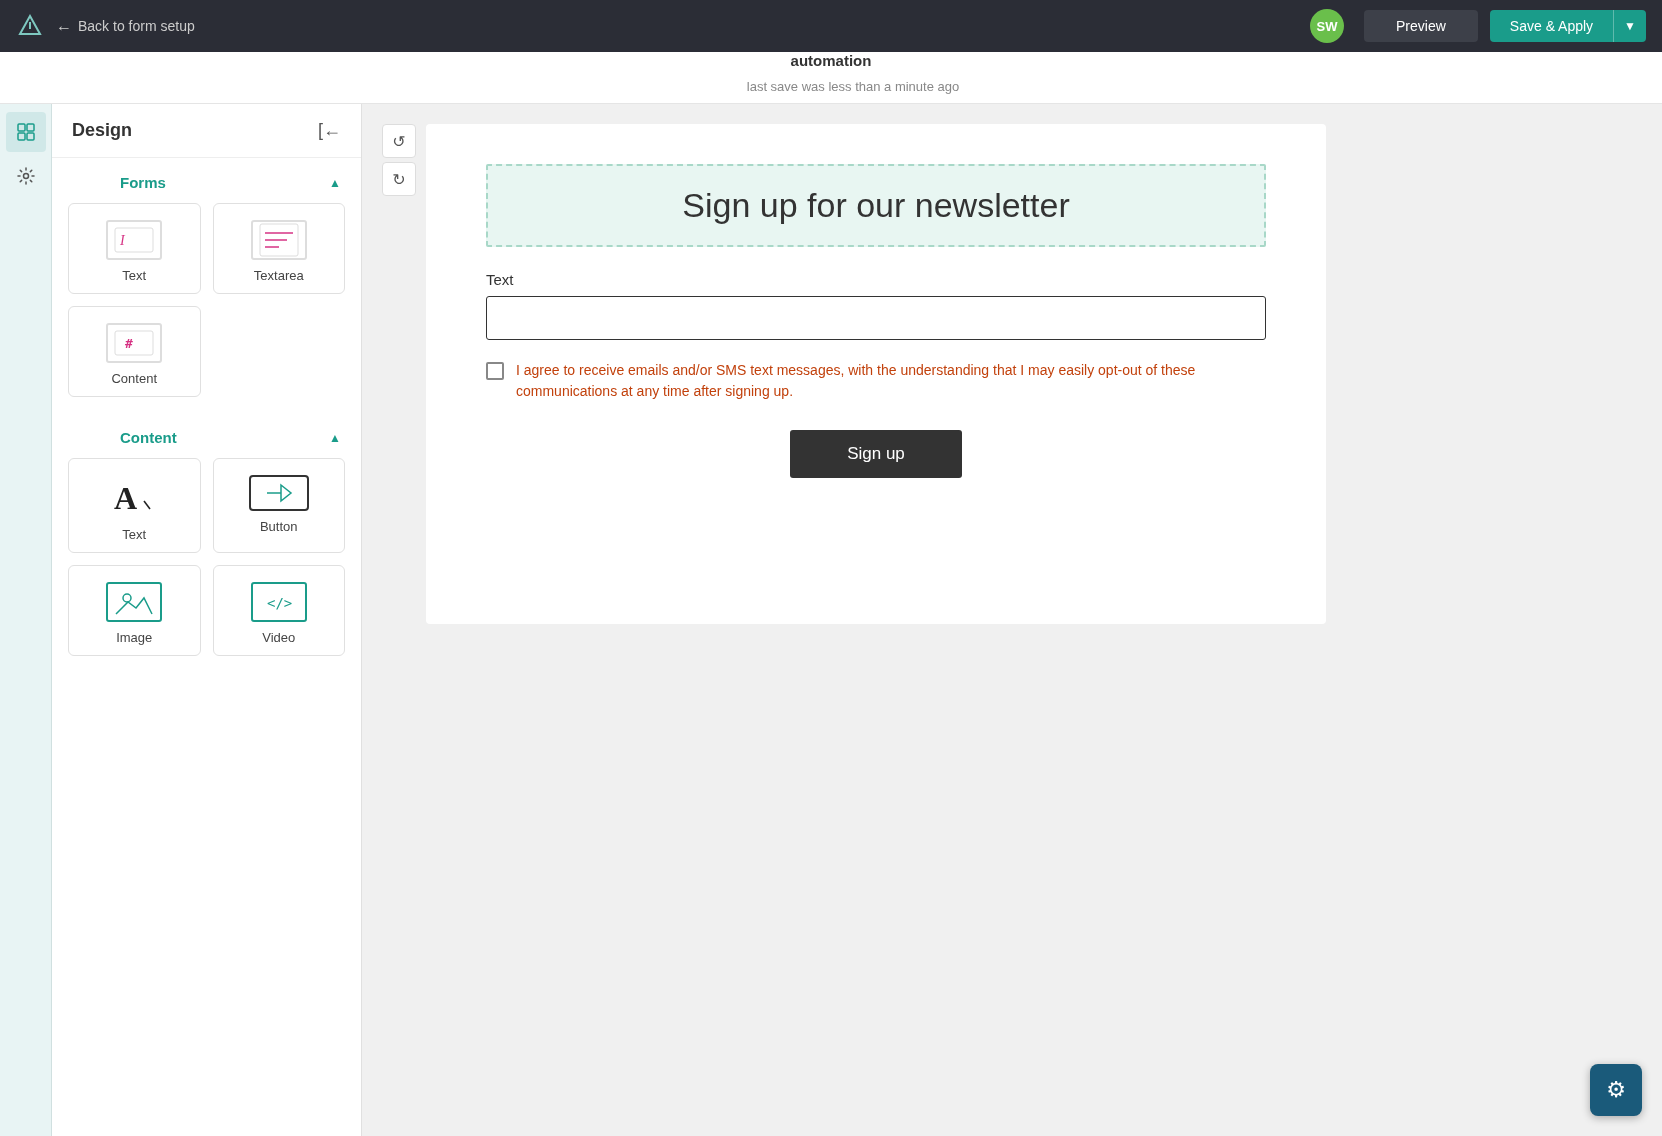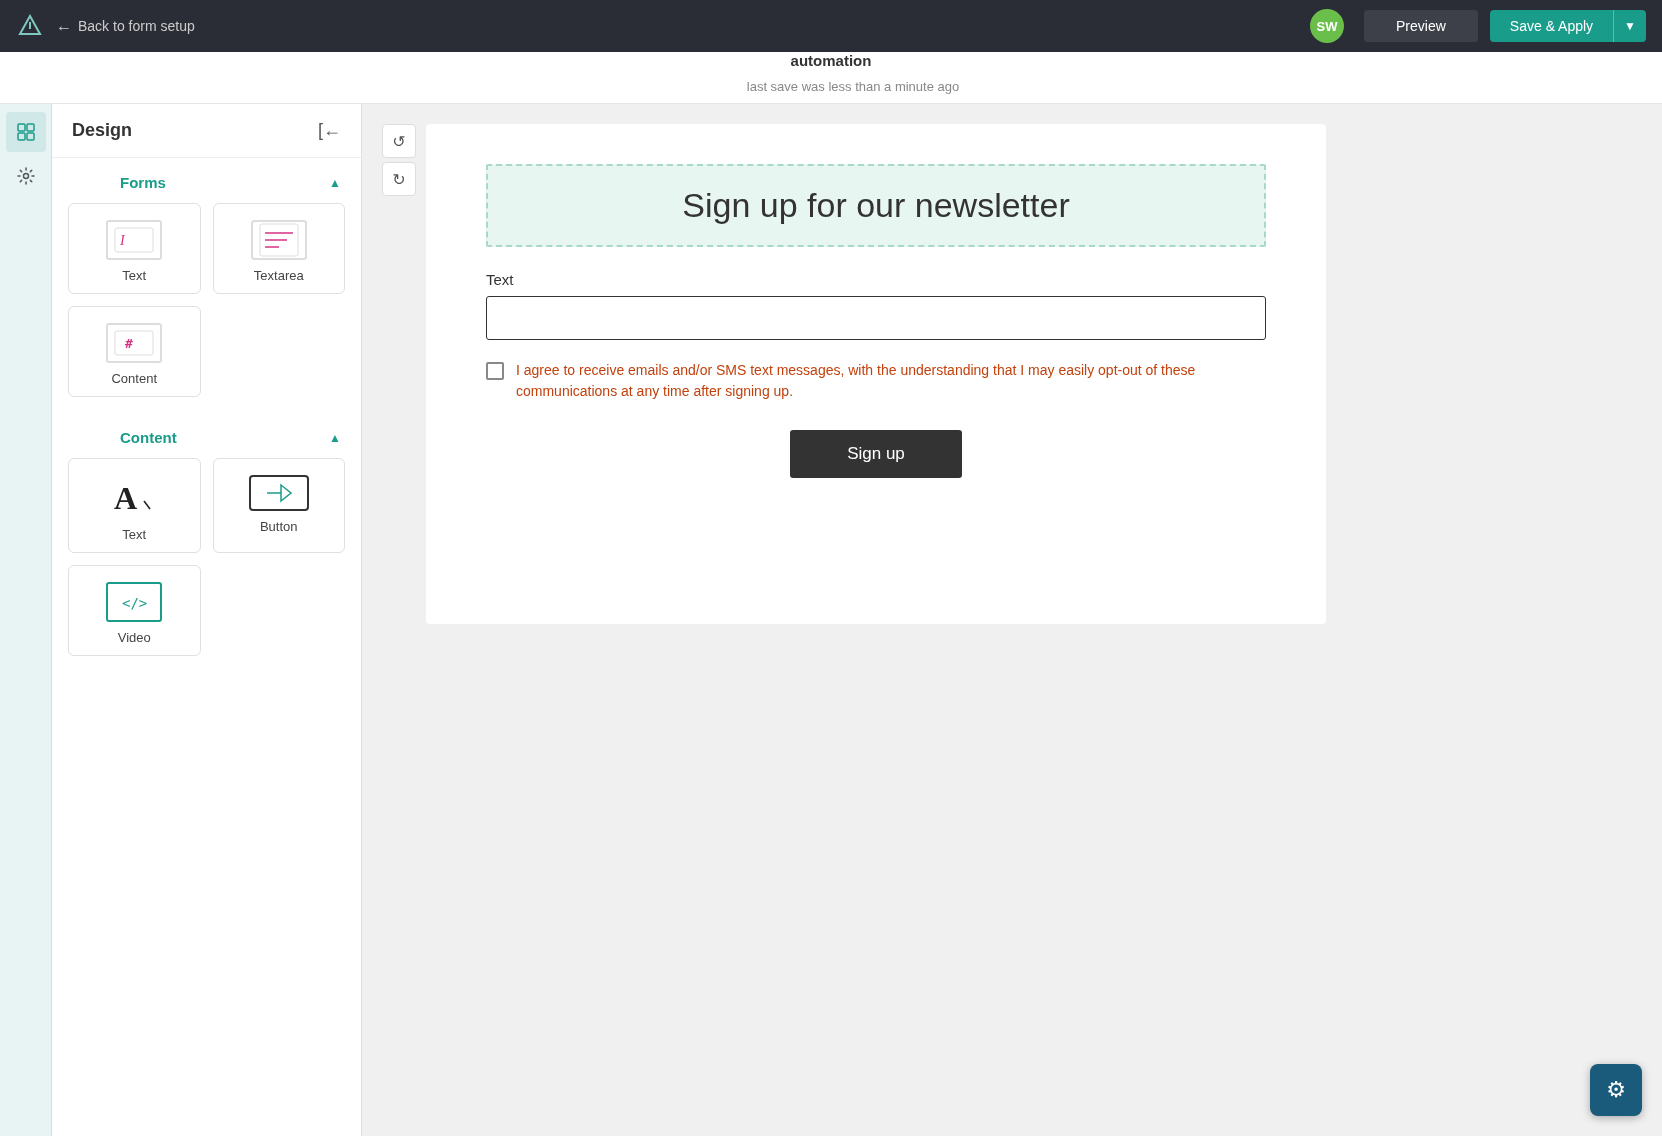--- a/index.html
+++ b/index.html
@@ -433,20 +433,29 @@
       <div class="component-card">
         <div class="component-icon" style="border-color:#333; width:60px; height:36px; border-radius:4px;">
           <svg width="36" height="20" viewBox="0 0 36 20">
             <polygon points="20,2 30,10 20,18" fill="none" stroke="#1a9c8a" stroke-width="1.5"></polygon>
             <line x1="6" y1="10" x2="20" y2="10" stroke="#1a9c8a" stroke-width="1.5"></line>
           </svg>
         </div>
         <span class="component-label">Button</span>
       </div>
 
+      <div class="component-card">
+        <div class="component-icon" style="border-color:#1a9c8a; width:56px; height:40px; border-radius:3px;">
+          <svg width="40" height="28" viewBox="0 0 40 28">
+            <circle cx="13" cy="10" r="4" fill="none" stroke="#1a9c8a" stroke-width="1.5"></circle>
+            <polyline points="2,26 14,14 22,20 30,10 38,26" fill="none" stroke="#1a9c8a" stroke-width="1.5"></polyline>
+          </svg>
+        </div>
+        <span class="component-label">Image</span>
+      </div>
 
       <div class="component-card">
         <div class="component-icon" style="border-color:#1a9c8a; width:56px; height:40px; border-radius:3px;">
           <svg width="40" height="28" viewBox="0 0 40 28">
             <text x="8" y="20" font-size="14" fill="#1a9c8a" font-family="monospace">&lt;/&gt;</text>
           </svg>
         </div>
         <span class="component-label">Video</span>
       </div>
     </div>

